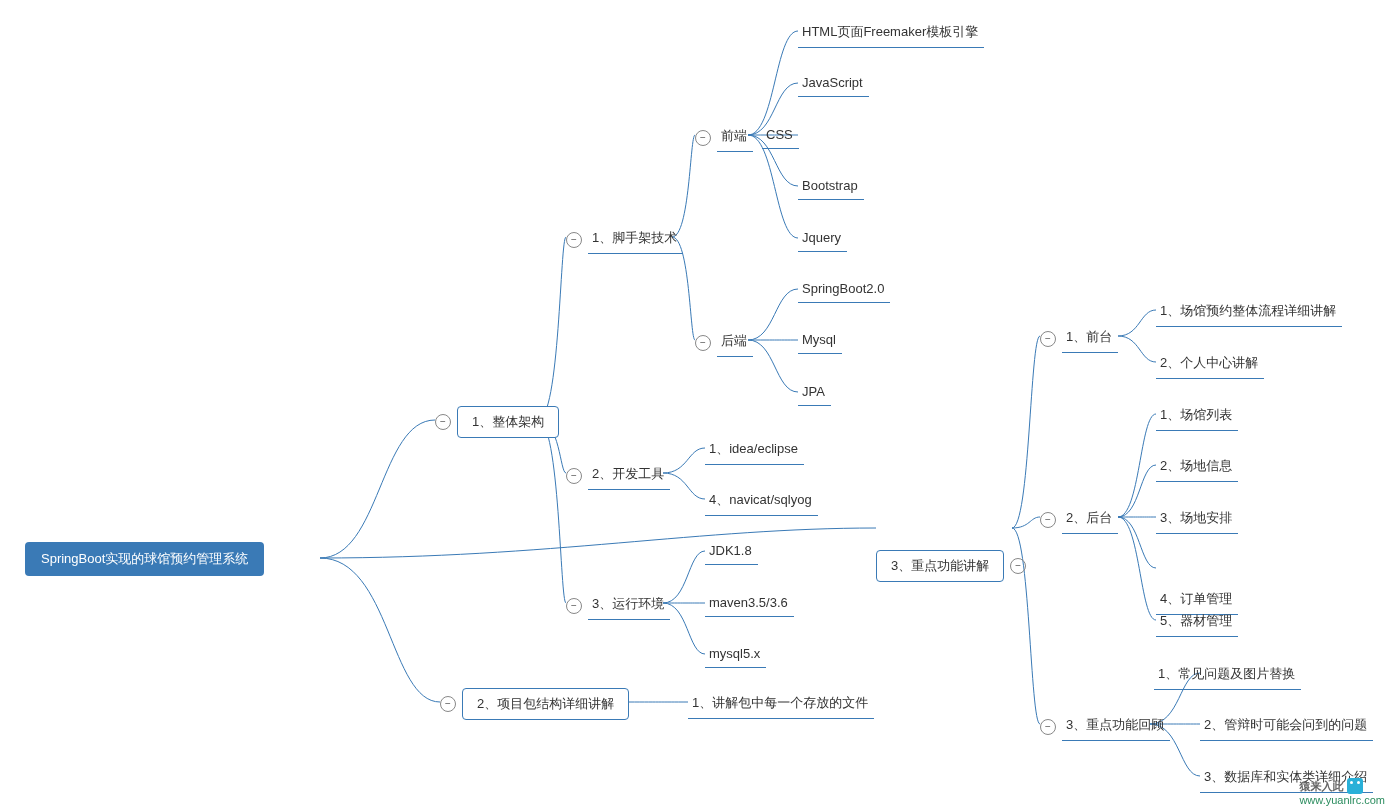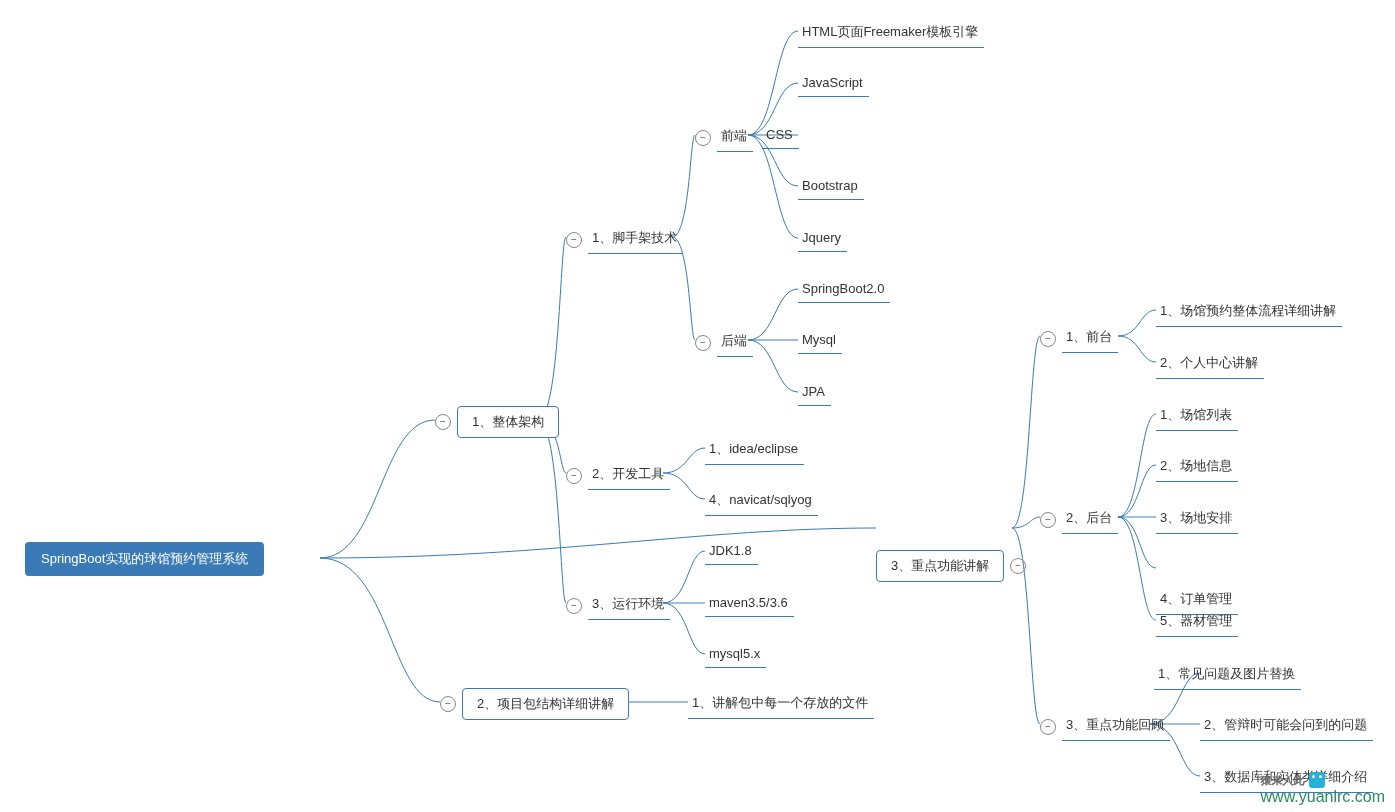--- a/index.html
+++ b/index.html
@@ -56,21 +56,21 @@
     line-height: 1;
   }
   .watermark {
     position: absolute;
     bottom: 6px;
     right: 10px;
     text-align: right;
     font-size: 11px;
   }
   .watermark .wm-title { color: #666; font-weight: bold; display:flex; align-items:center; justify-content:flex-start;}
-  .watermark .wm-url { color: #2a8c5e; font-size: 16px; }
+  .watermark .wm-url { color: #2a8c5e; font-size: 11px; }
   .robot {
     width:16px; height:16px; border-radius:3px; background:#29b0d8; display:inline-block; margin-left:4px;
     position:relative;
   }
   .robot::before {
     content:""; position:absolute; top:3px; left:3px; width:3px; height:3px; background:#fff; border-radius:50%;
   }
   .robot::after {
     content:""; position:absolute; top:3px; right:3px; width:3px; height:3px; background:#fff; border-radius:50%;
   }

